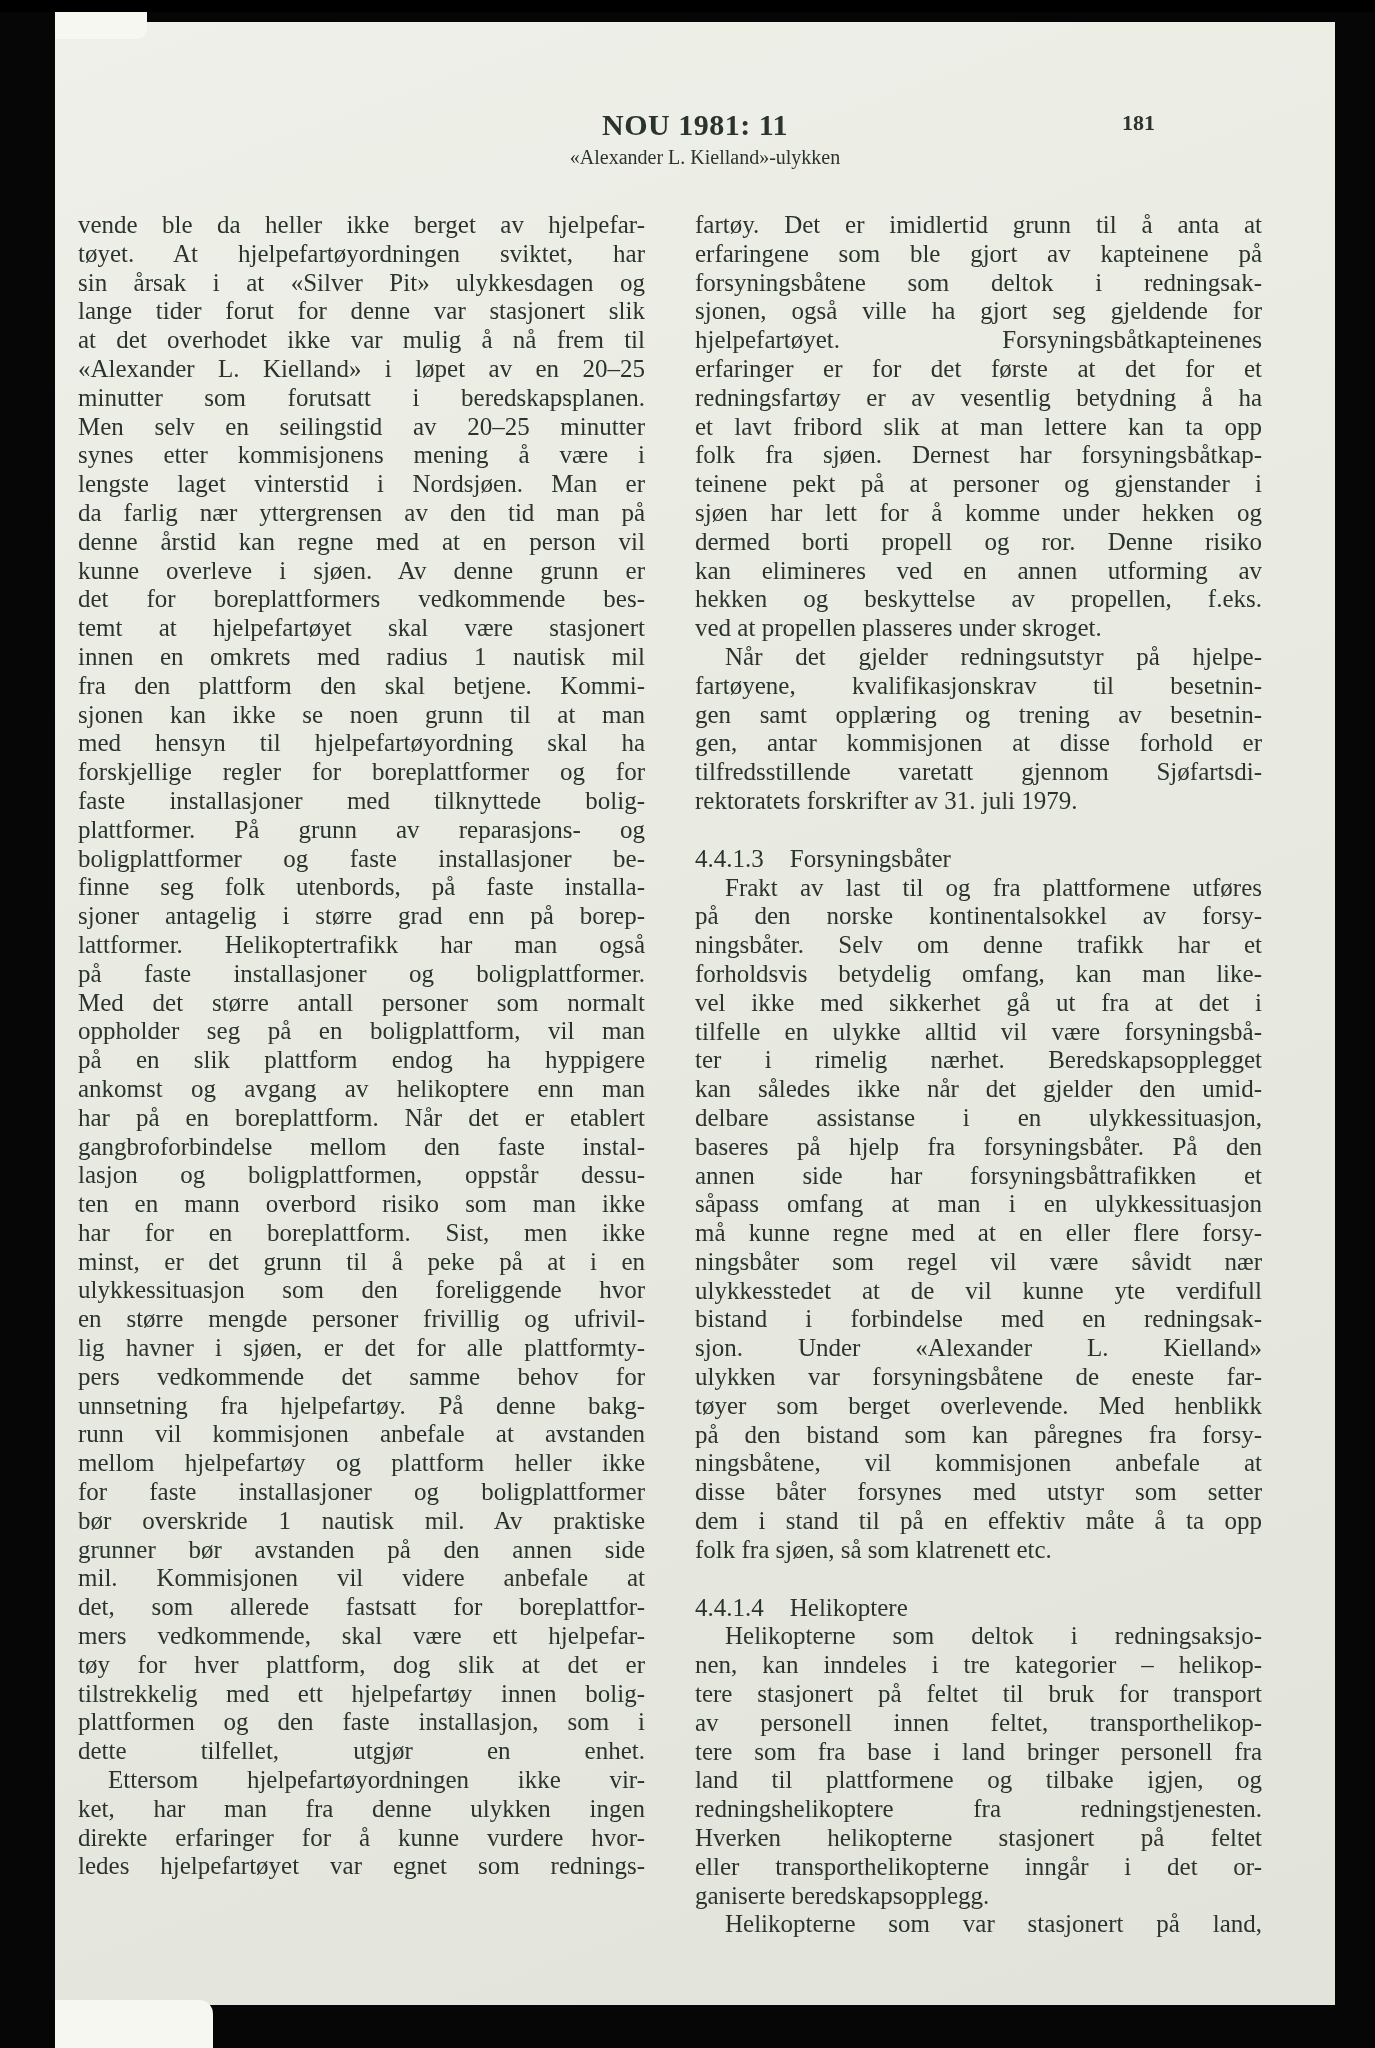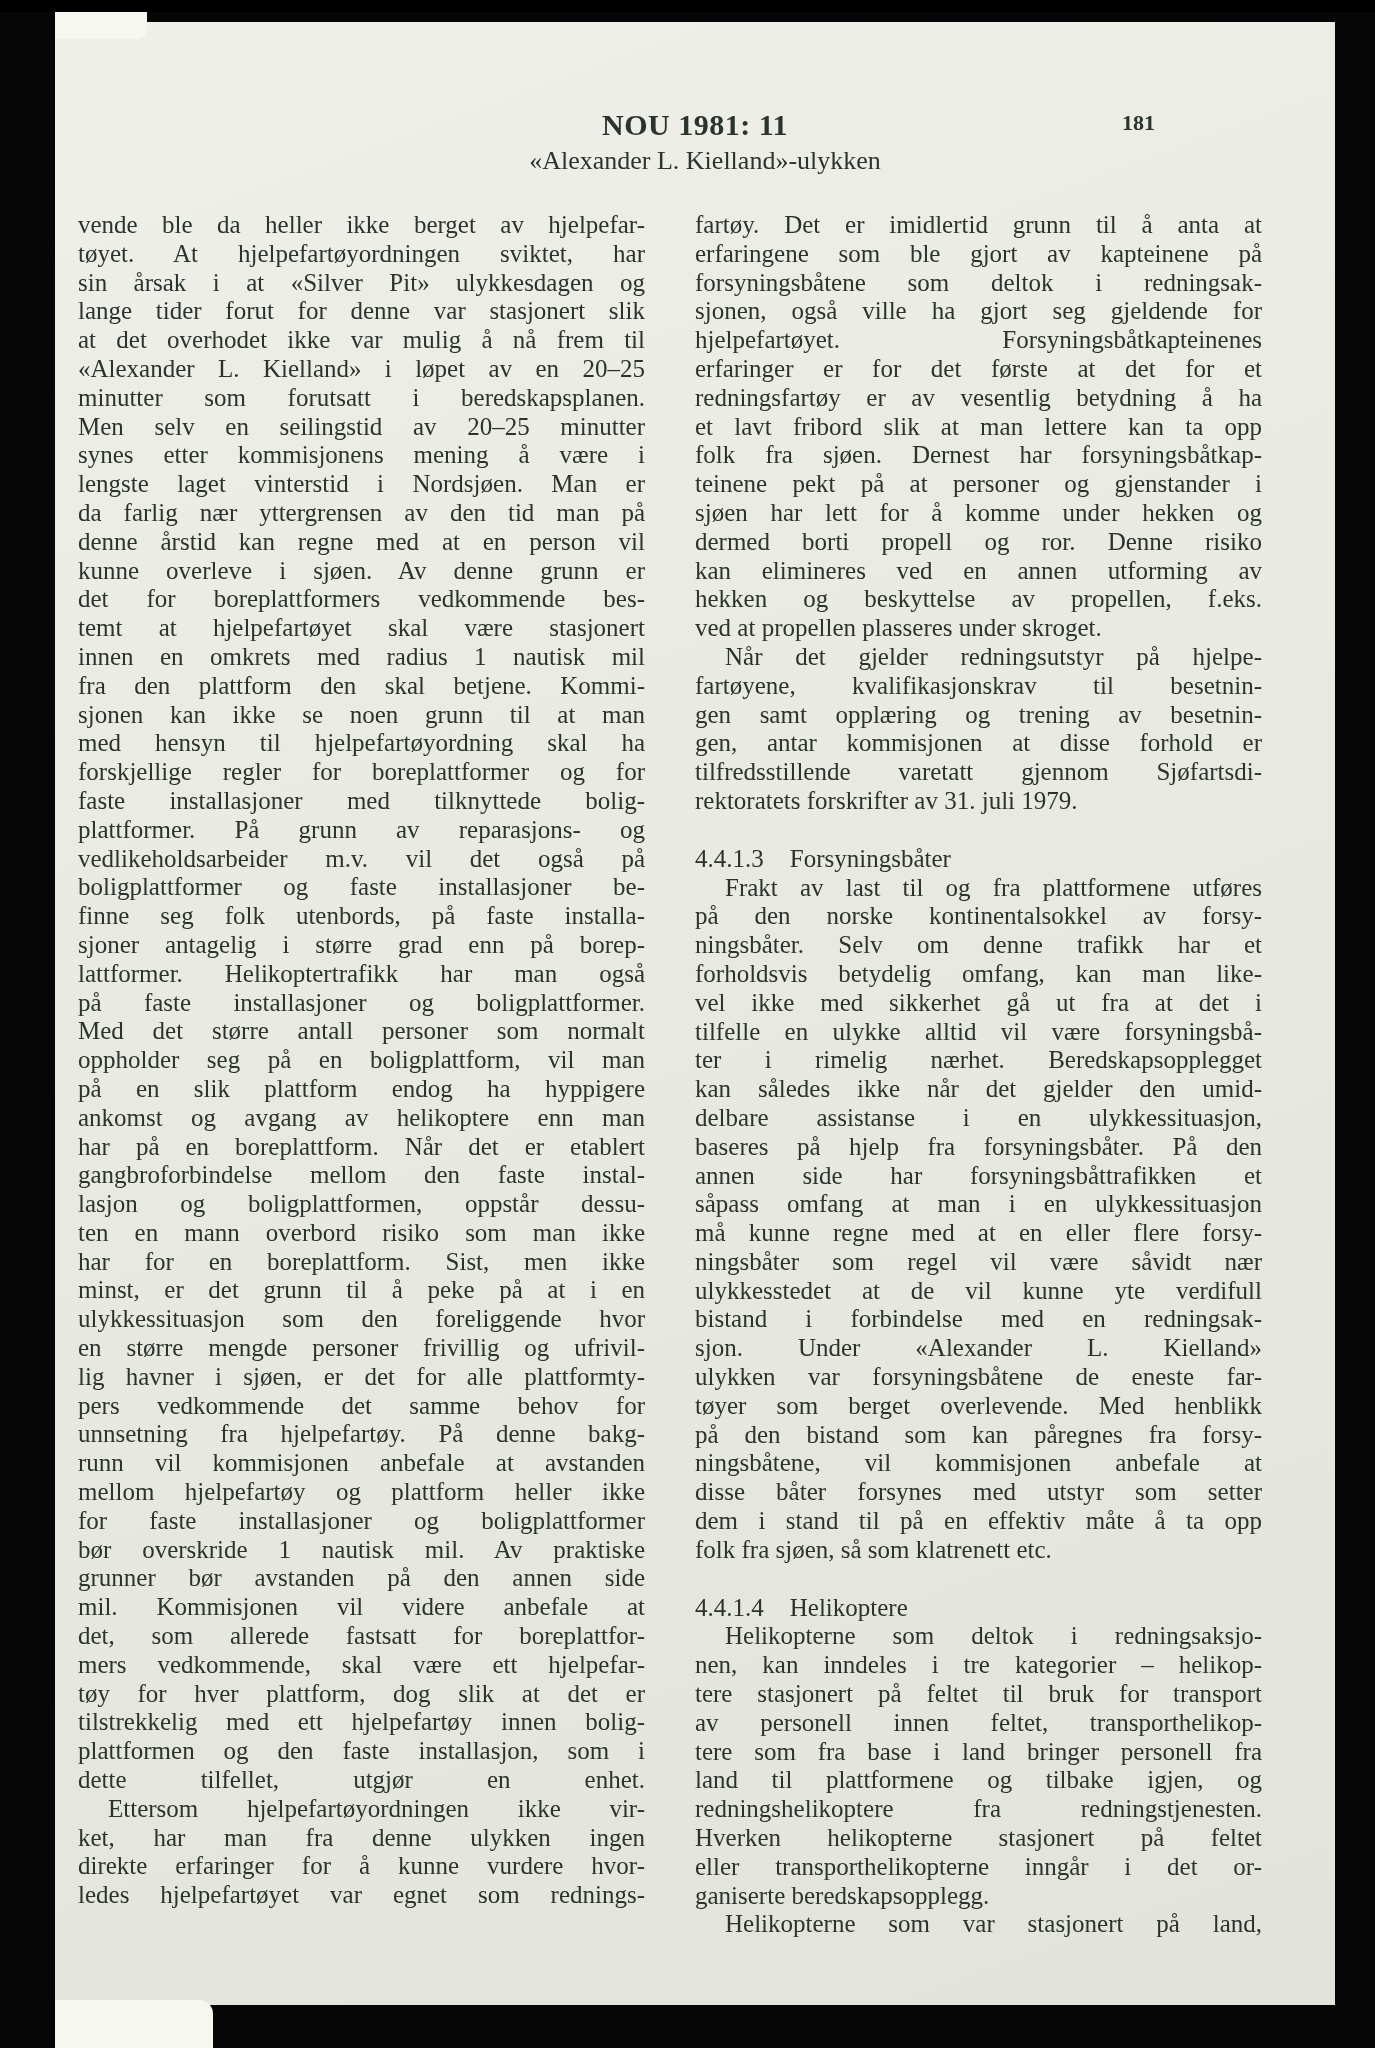--- a/index.html
+++ b/index.html
@@ -37,21 +37,21 @@
     border-radius:0 14px 0 0;
   }
   .header{
     position:absolute;top:86px;left:0;width:1280px;
     text-align:center;line-height:1.15;
   }
   .doc-title{
     font-size:30px;font-weight:bold;letter-spacing:.5px;
   }
   .doc-subtitle{
-    font-size:26px;margin-top:3px;padding-left:20px;
+    font-size:20px;margin-top:3px;padding-left:20px;
   }
   .page-number{
     position:absolute;top:88px;right:180px;
     font-size:22px;font-weight:bold;
   }
   .columns{
     position:absolute;top:189px;left:23px;right:73px;
     display:flex;gap:50px;
   }
   .col{width:567px;}
@@ -102,21 +102,20 @@
             <div class="line">kunne overleve i sjøen. Av denne grunn er</div>
             <div class="line">det for boreplattformers vedkommende bes-</div>
             <div class="line">temt at hjelpefartøyet skal være stasjonert</div>
             <div class="line">innen en omkrets med radius 1 nautisk mil</div>
             <div class="line">fra den plattform den skal betjene. Kommi-</div>
             <div class="line">sjonen kan ikke se noen grunn til at man</div>
             <div class="line">med hensyn til hjelpefartøyordning skal ha</div>
             <div class="line">forskjellige regler for boreplattformer og for</div>
             <div class="line">faste installasjoner med tilknyttede bolig-</div>
             <div class="line">plattformer. På grunn av reparasjons- og</div>
-            <div class="line">vedlikeholdsarbeider m.v. vil det også på</div>
             <div class="line">boligplattformer og faste installasjoner be-</div>
             <div class="line">finne seg folk utenbords, på faste installa-</div>
             <div class="line">sjoner antagelig i større grad enn på borep-</div>
             <div class="line">lattformer. Helikoptertrafikk har man også</div>
             <div class="line">på faste installasjoner og boligplattformer.</div>
             <div class="line">Med det større antall personer som normalt</div>
             <div class="line">oppholder seg på en boligplattform, vil man</div>
             <div class="line">på en slik plattform endog ha hyppigere</div>
             <div class="line">ankomst og avgang av helikoptere enn man</div>
             <div class="line">har på en boreplattform. Når det er etablert</div>

